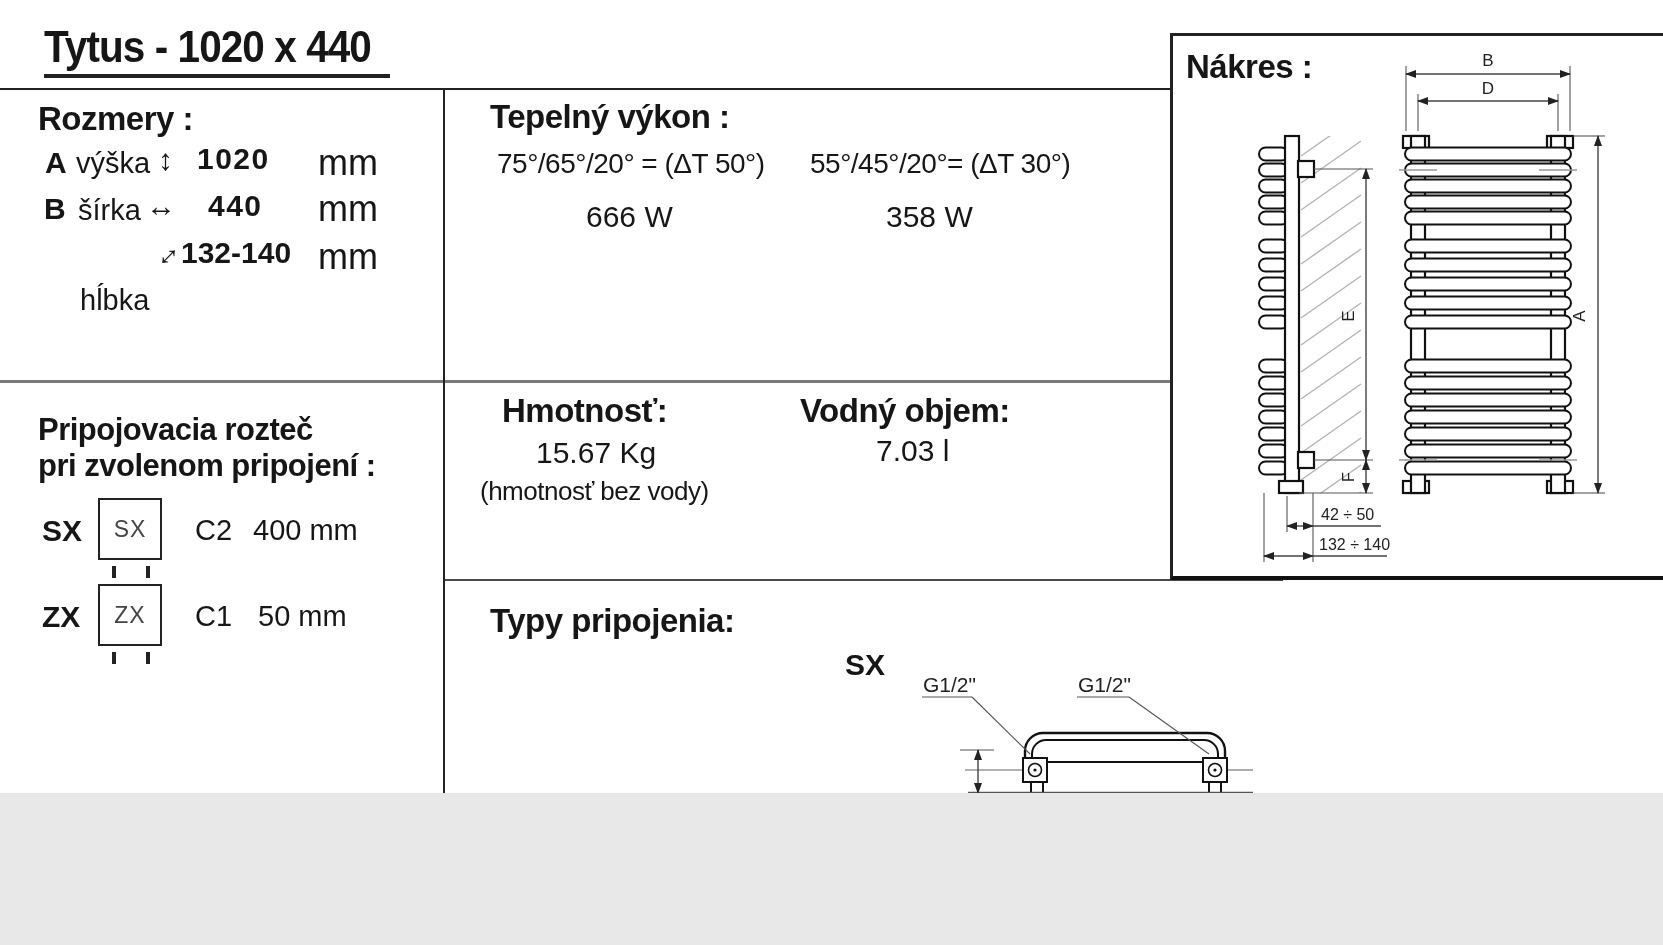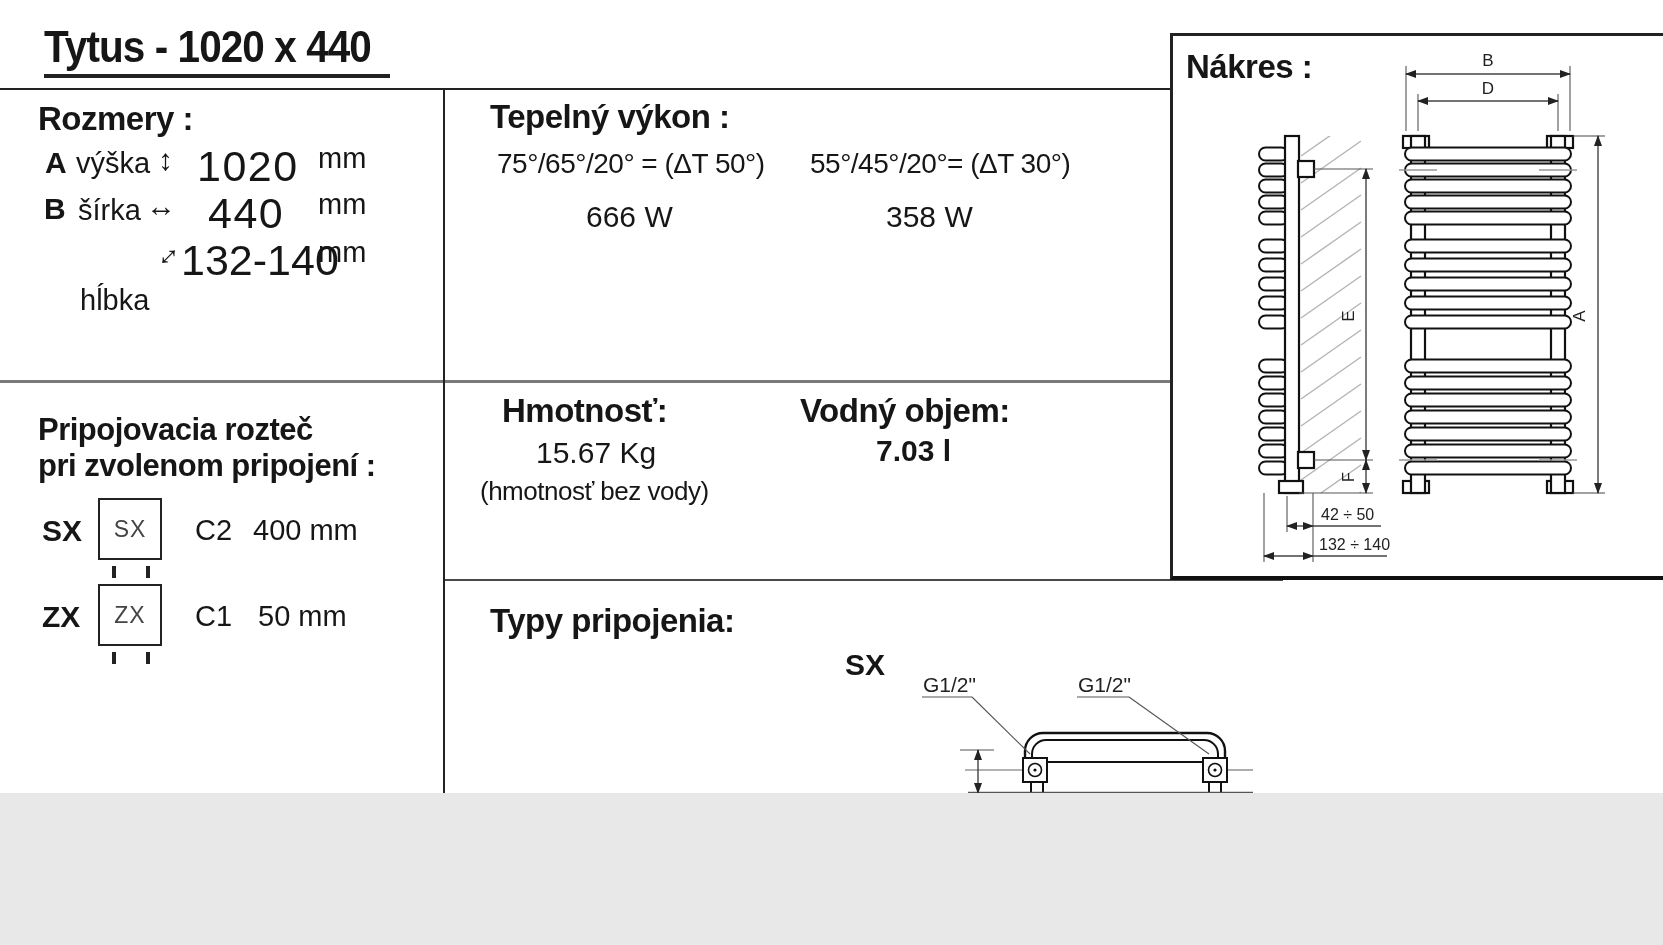--- a/index.html
+++ b/index.html
@@ -2,22 +2,22 @@
 <html><head>
 <meta charset="utf-8">
 <style>
   html,body{margin:0;padding:0;background:#e8e8e8;}
   .page{position:relative;width:1663px;height:793px;background:#ffffff;
         font-family:"Liberation Sans",sans-serif;color:#161616;overflow:hidden;}
   .abs{position:absolute;white-space:nowrap;}
   .h-title{font-size:44px;font-weight:bold;letter-spacing:-1px;transform:scaleX(.92);transform-origin:0 50%;}
   .h-sec{font-size:33px;font-weight:bold;letter-spacing:-0.5px;}
   .txt{font-size:29px;}
-  .val{font-size:43px;letter-spacing:1.5px;}
-  .unit{font-size:29px;}
+  .val{font-size:30px;letter-spacing:1.5px;font-weight:bold;}
+  .unit{font-size:36px;}
   .formula{font-size:28px;letter-spacing:-0.5px;}
   .power{font-size:30px;}
   .note{font-size:26px;letter-spacing:-0.5px;}
   .rule{position:absolute;background:#222;}
   .key{font-size:30px;font-weight:bold;}
   .cbox{position:absolute;border:2.5px solid #222;width:60px;height:58px;
         display:flex;align-items:center;justify-content:center;font-size:23px;color:#444;letter-spacing:1px;}
   .tick{position:absolute;width:4px;height:12px;background:#222;}
   .dim-icon{display:inline-block;font-size:30px;}
   .diag{transform:rotate(-45deg);}
@@ -74,21 +74,21 @@
   <div class="abs h-sec" style="left:490px;top:98px;">Tepelný výkon :</div>
   <div class="abs formula" style="left:497px;top:148px;">75°/65°/20° = (ΔT 50°)</div>
   <div class="abs formula" style="left:810px;top:148px;">55°/45°/20°= (ΔT 30°)</div>
   <div class="abs power" style="left:586px;top:200px;">666 W</div>
   <div class="abs power" style="left:886px;top:200px;">358 W</div>
 
   <div class="abs h-sec" style="left:502px;top:392px;">Hmotnosť:</div>
   <div class="abs power" style="left:536px;top:436px;">15.67 Kg</div>
   <div class="abs h-sec" style="left:800px;top:392px;">Vodný objem:</div>
   <div class="abs note" style="left:480px;top:476px;">(hmotnosť bez vody)</div>
-  <div class="abs power" style="left:876px;top:434px;font-weight:bold;">7.03 l</div>
+  <div class="abs power" style="left:876px;top:434px;">7.03 l</div>
 
   <div class="abs h-sec" style="left:38px;top:412px;font-size:31px;">Pripojovacia rozteč</div>
   <div class="abs h-sec" style="left:38px;top:448px;font-size:31px;">pri zvolenom pripojení :</div>
 
   <div>
     <span class="abs key" style="left:42px;top:514px;">SX</span>
     <span class="cbox" style="left:98px;top:498px;">SX</span>
     <span class="tick" style="left:112px;top:566px;"></span>
     <span class="tick" style="left:146px;top:566px;"></span>
     <span class="abs txt" style="left:195px;top:514px;">C2</span>

